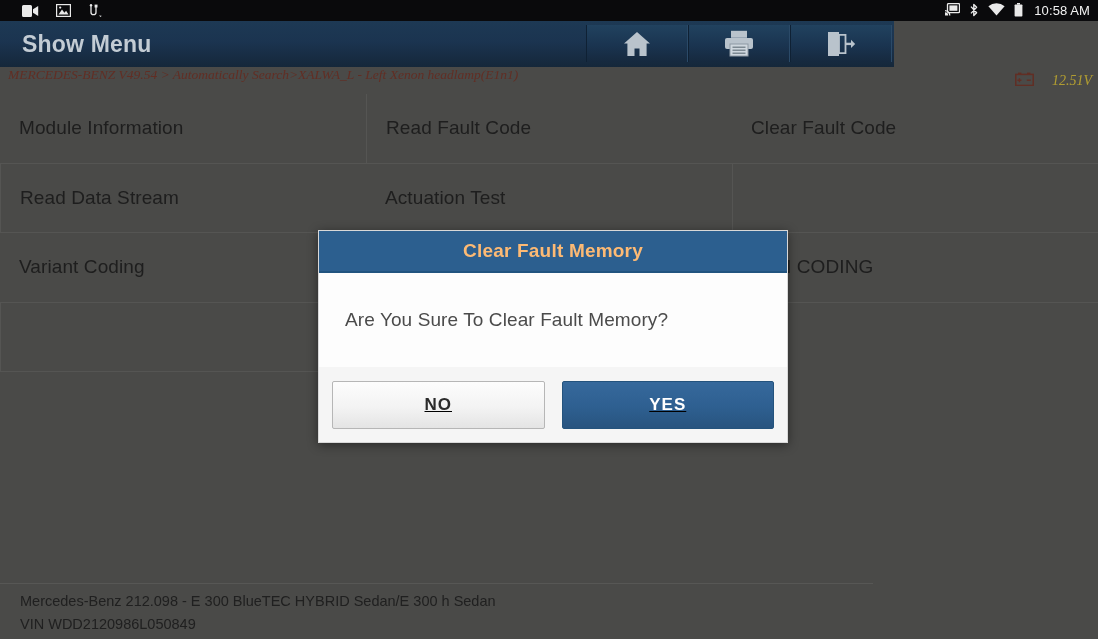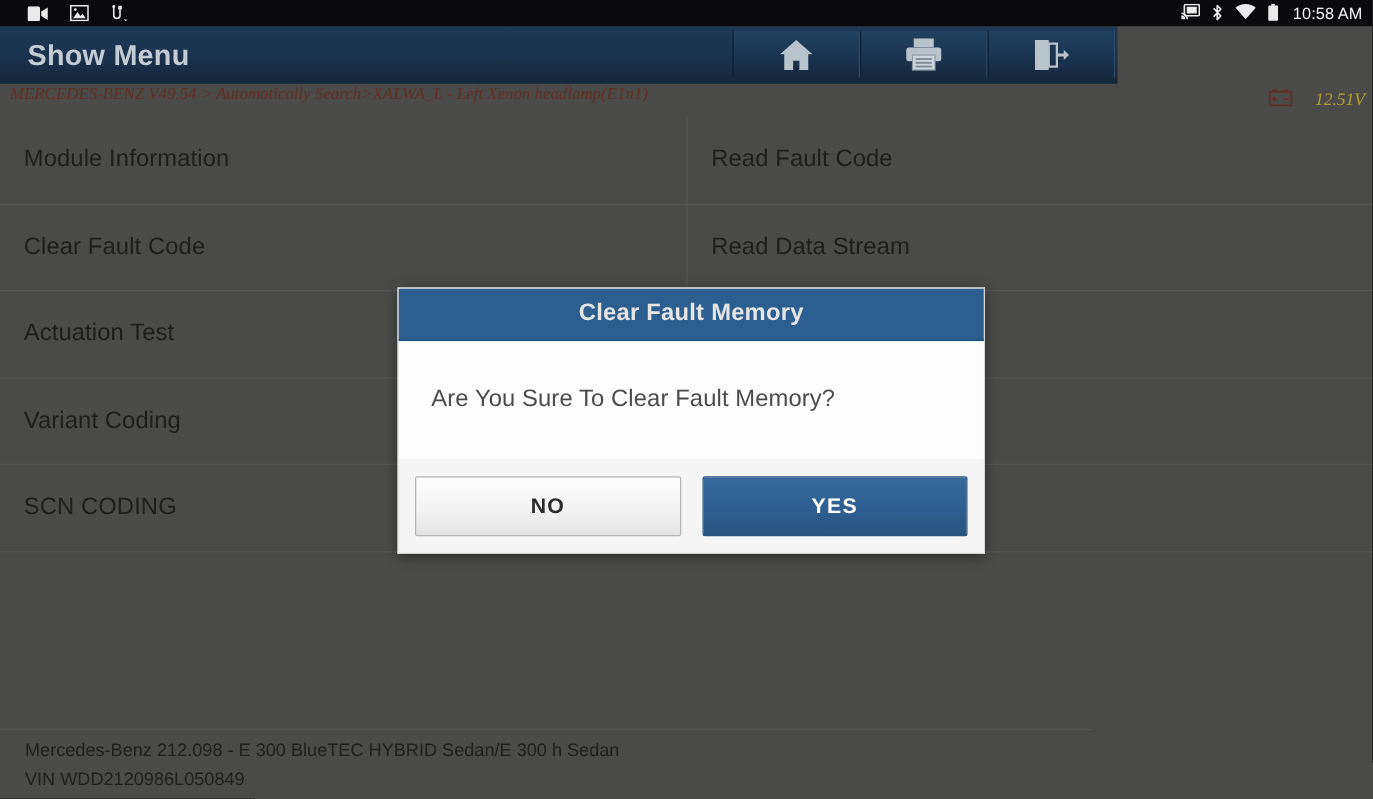--- a/index.html
+++ b/index.html
@@ -122,21 +122,21 @@
     white-space: nowrap;
   }
 
   
   #menugrid {
     position: absolute;
     left: 0; top: 94px;
     width: 1098px;
     height: 341px;
     display: grid;
-    grid-template-columns: 1fr 1fr;
+    grid-template-columns: 1fr 1fr 1fr;
     grid-auto-rows: 69.5px;
     z-index: 8;
   }
   .cell {
     box-sizing: border-box;
     display: flex;
     align-items: center;
     padding-left: 19px;
     border-bottom: 1px solid #7a7a77;
     color: #2c2c2c;
@@ -185,21 +185,21 @@
     box-sizing: border-box;
   }
   #dialog .dlg-title {
     height: 40px;
     background: linear-gradient(to bottom, #2f6394 0%, #2b5d8c 50%, #29578350 100%);
     background: #2c5f8f;
     border-bottom: 2px solid #21547f;
     display: flex;
     align-items: center;
     justify-content: center;
-    color: #e5e5e5;
+    color: #fdba74;
     font-size: 19px;
     font-weight: bold;
     letter-spacing: .2px;
   }
   #dialog .dlg-body {
     height: 94px;
     display: flex;
     align-items: center;
     padding-left: 26px;
     box-sizing: border-box;
@@ -211,20 +211,21 @@
     letter-spacing: .1px;
   }
   #dialog .dlg-actions {
     height: 75px;
     display: flex;
     align-items: center;
     gap: 17px;
     padding: 0 13px;
     box-sizing: border-box;
     background: #f5f5f5;
+    text-decoration: underline;
   }
   .dlg-btn {
     flex: 1;
     height: 48px;
     display: flex;
     align-items: center;
     justify-content: center;
     font-size: 17px;
     font-weight: bold;
     letter-spacing: 1px;

